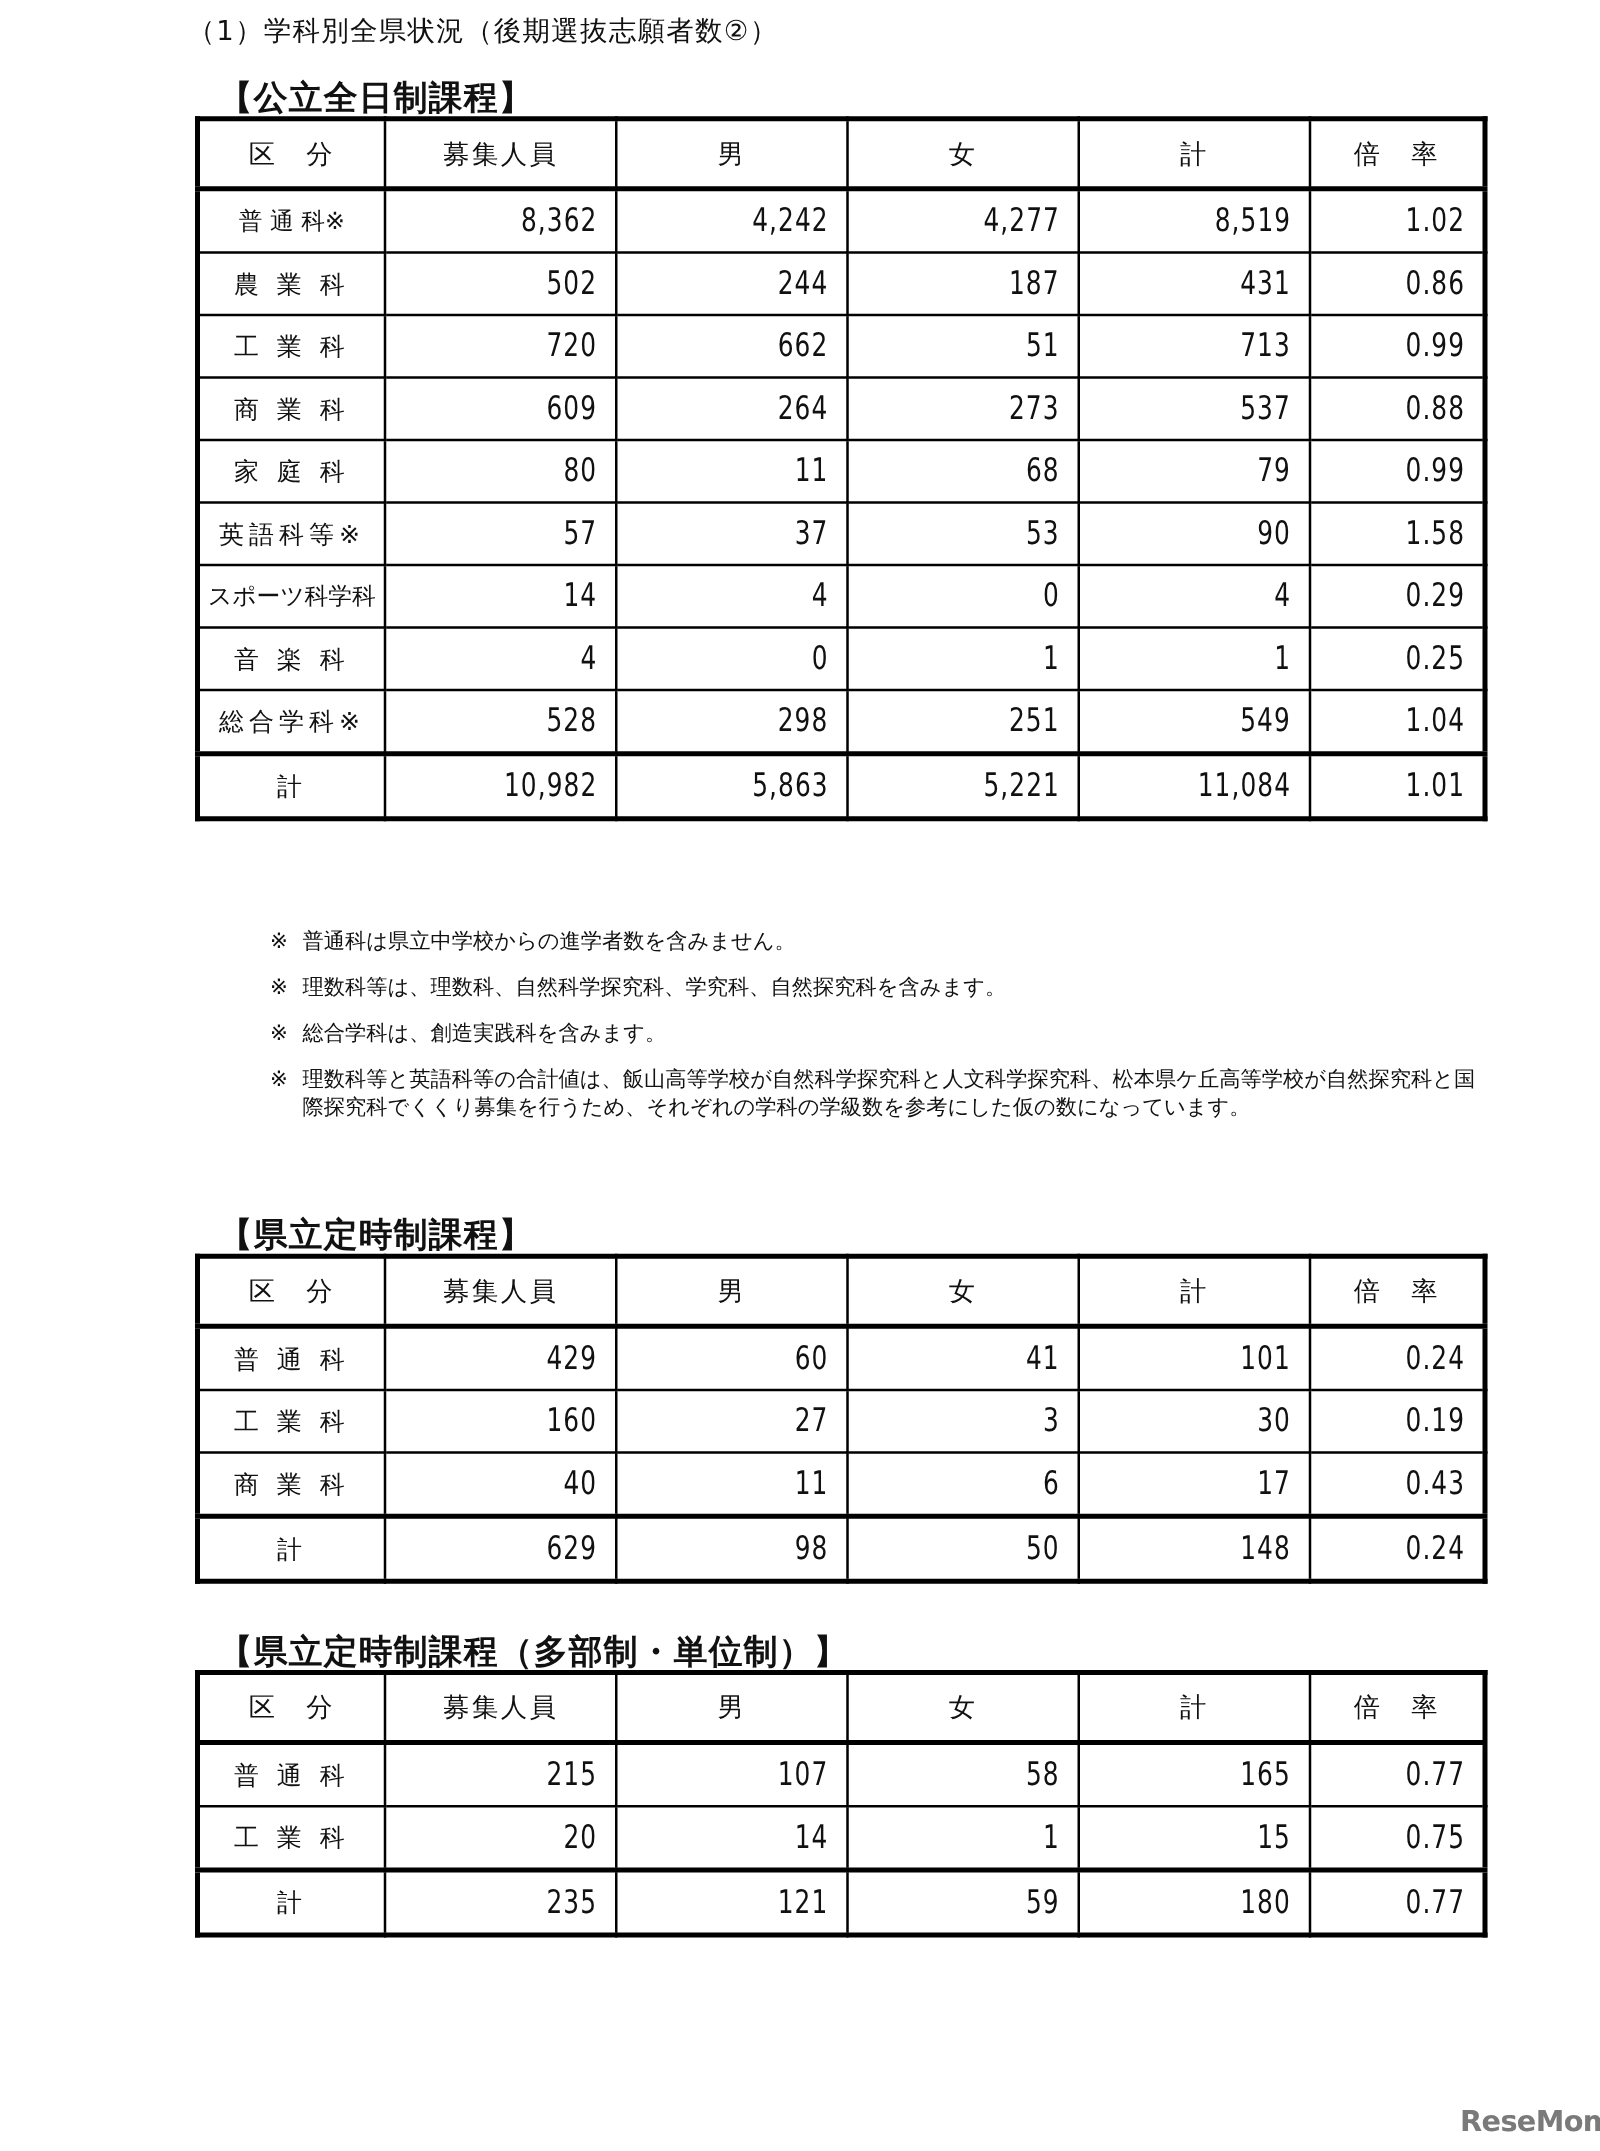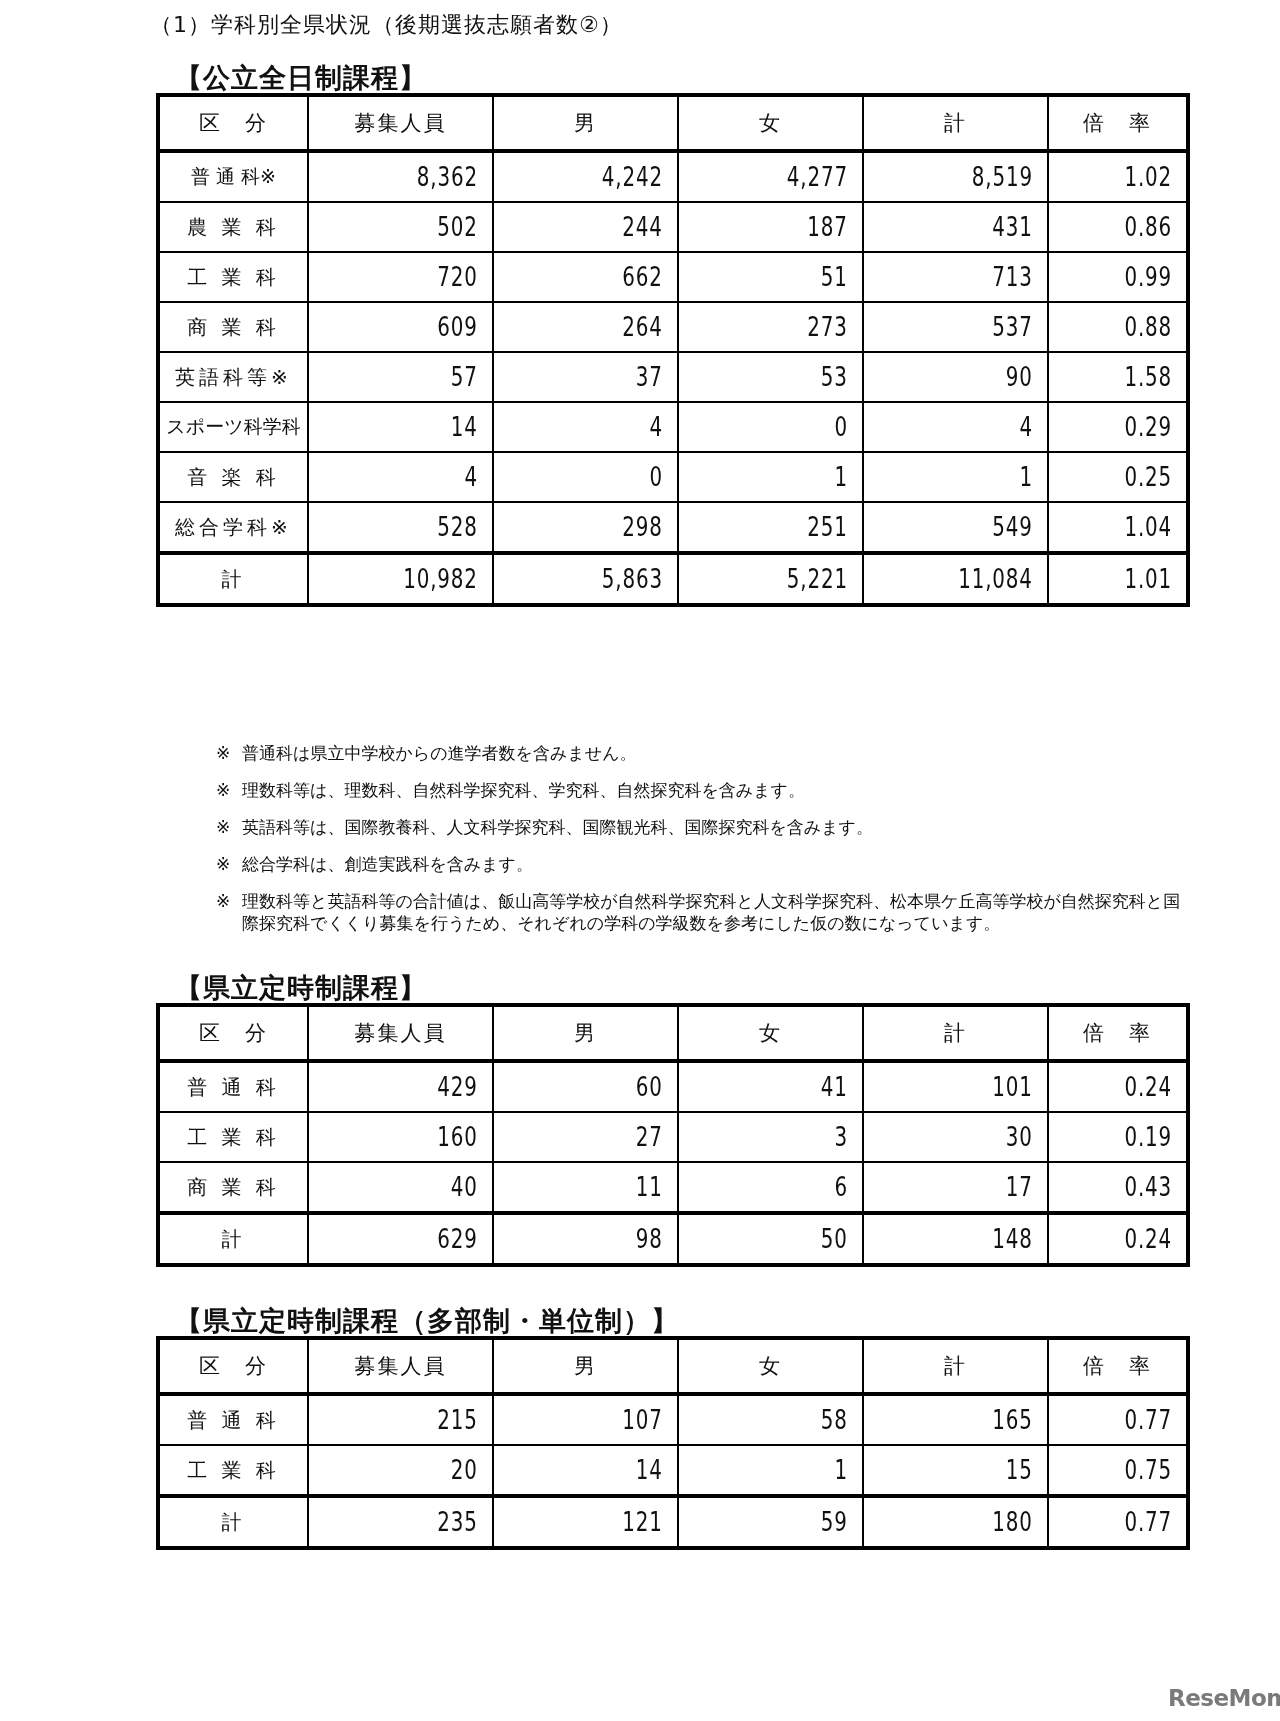--- a/index.html
+++ b/index.html
@@ -86,20 +86,28 @@
       </tr>
       <tr class="data-row">
         <td class="label">商 業 科</td>
         <td class="num"><span>609</span></td>
         <td class="num"><span>264</span></td>
         <td class="num"><span>273</span></td>
         <td class="num"><span>537</span></td>
         <td class="num"><span>0.88</span></td>
       </tr>
       <tr class="data-row">
+        <td class="label">家 庭 科</td>
+        <td class="num"><span>80</span></td>
+        <td class="num"><span>11</span></td>
+        <td class="num"><span>68</span></td>
+        <td class="num"><span>79</span></td>
+        <td class="num"><span>0.99</span></td>
+      </tr>
+      <tr class="data-row">
         <td class="label">英語科等※</td>
         <td class="num"><span>57</span></td>
         <td class="num"><span>37</span></td>
         <td class="num"><span>53</span></td>
         <td class="num"><span>90</span></td>
         <td class="num"><span>1.58</span></td>
       </tr>
       <tr class="data-row">
         <td class="label tight">スポーツ科学科</td>
         <td class="num"><span>14</span></td>
@@ -131,21 +139,20 @@
         <td class="num"><span>5,221</span></td>
         <td class="num"><span>11,084</span></td>
         <td class="num"><span>1.01</span></td>
       </tr>
     </tbody>
   </table>
 
 <div class="notes" id="notes">
     <div class="note"><span class="mark">※</span><span>普通科は県立中学校からの進学者数を含みません。</span></div>
     <div class="note"><span class="mark">※</span><span>理数科等は、理数科、自然科学探究科、学究科、自然探究科を含みます。</span></div>
-    <div class="note"><span class="mark">※</span><span>英語科等は、国際教養科、人文科学探究科、国際観光科、国際探究科を含みます。</span></div>
     <div class="note"><span class="mark">※</span><span>総合学科は、創造実践科を含みます。</span></div>
     <div class="note"><span class="mark">※</span><span>理数科等と英語科等の合計値は、飯山高等学校が自然科学探究科と人文科学探究科、松本県ケ丘高等学校が自然探究科と国際探究科でくくり募集を行うため、それぞれの学科の学級数を参考にした仮の数になっています。</span></div>
   </div>
 
 <div class="section-title" style="top:970px;">【県立定時制課程】</div>
 <table class="grid" id="t1" style="top:1003px;">
     <colgroup>
       <col class="c0">
       <col class="cn">
       <col class="cn">

